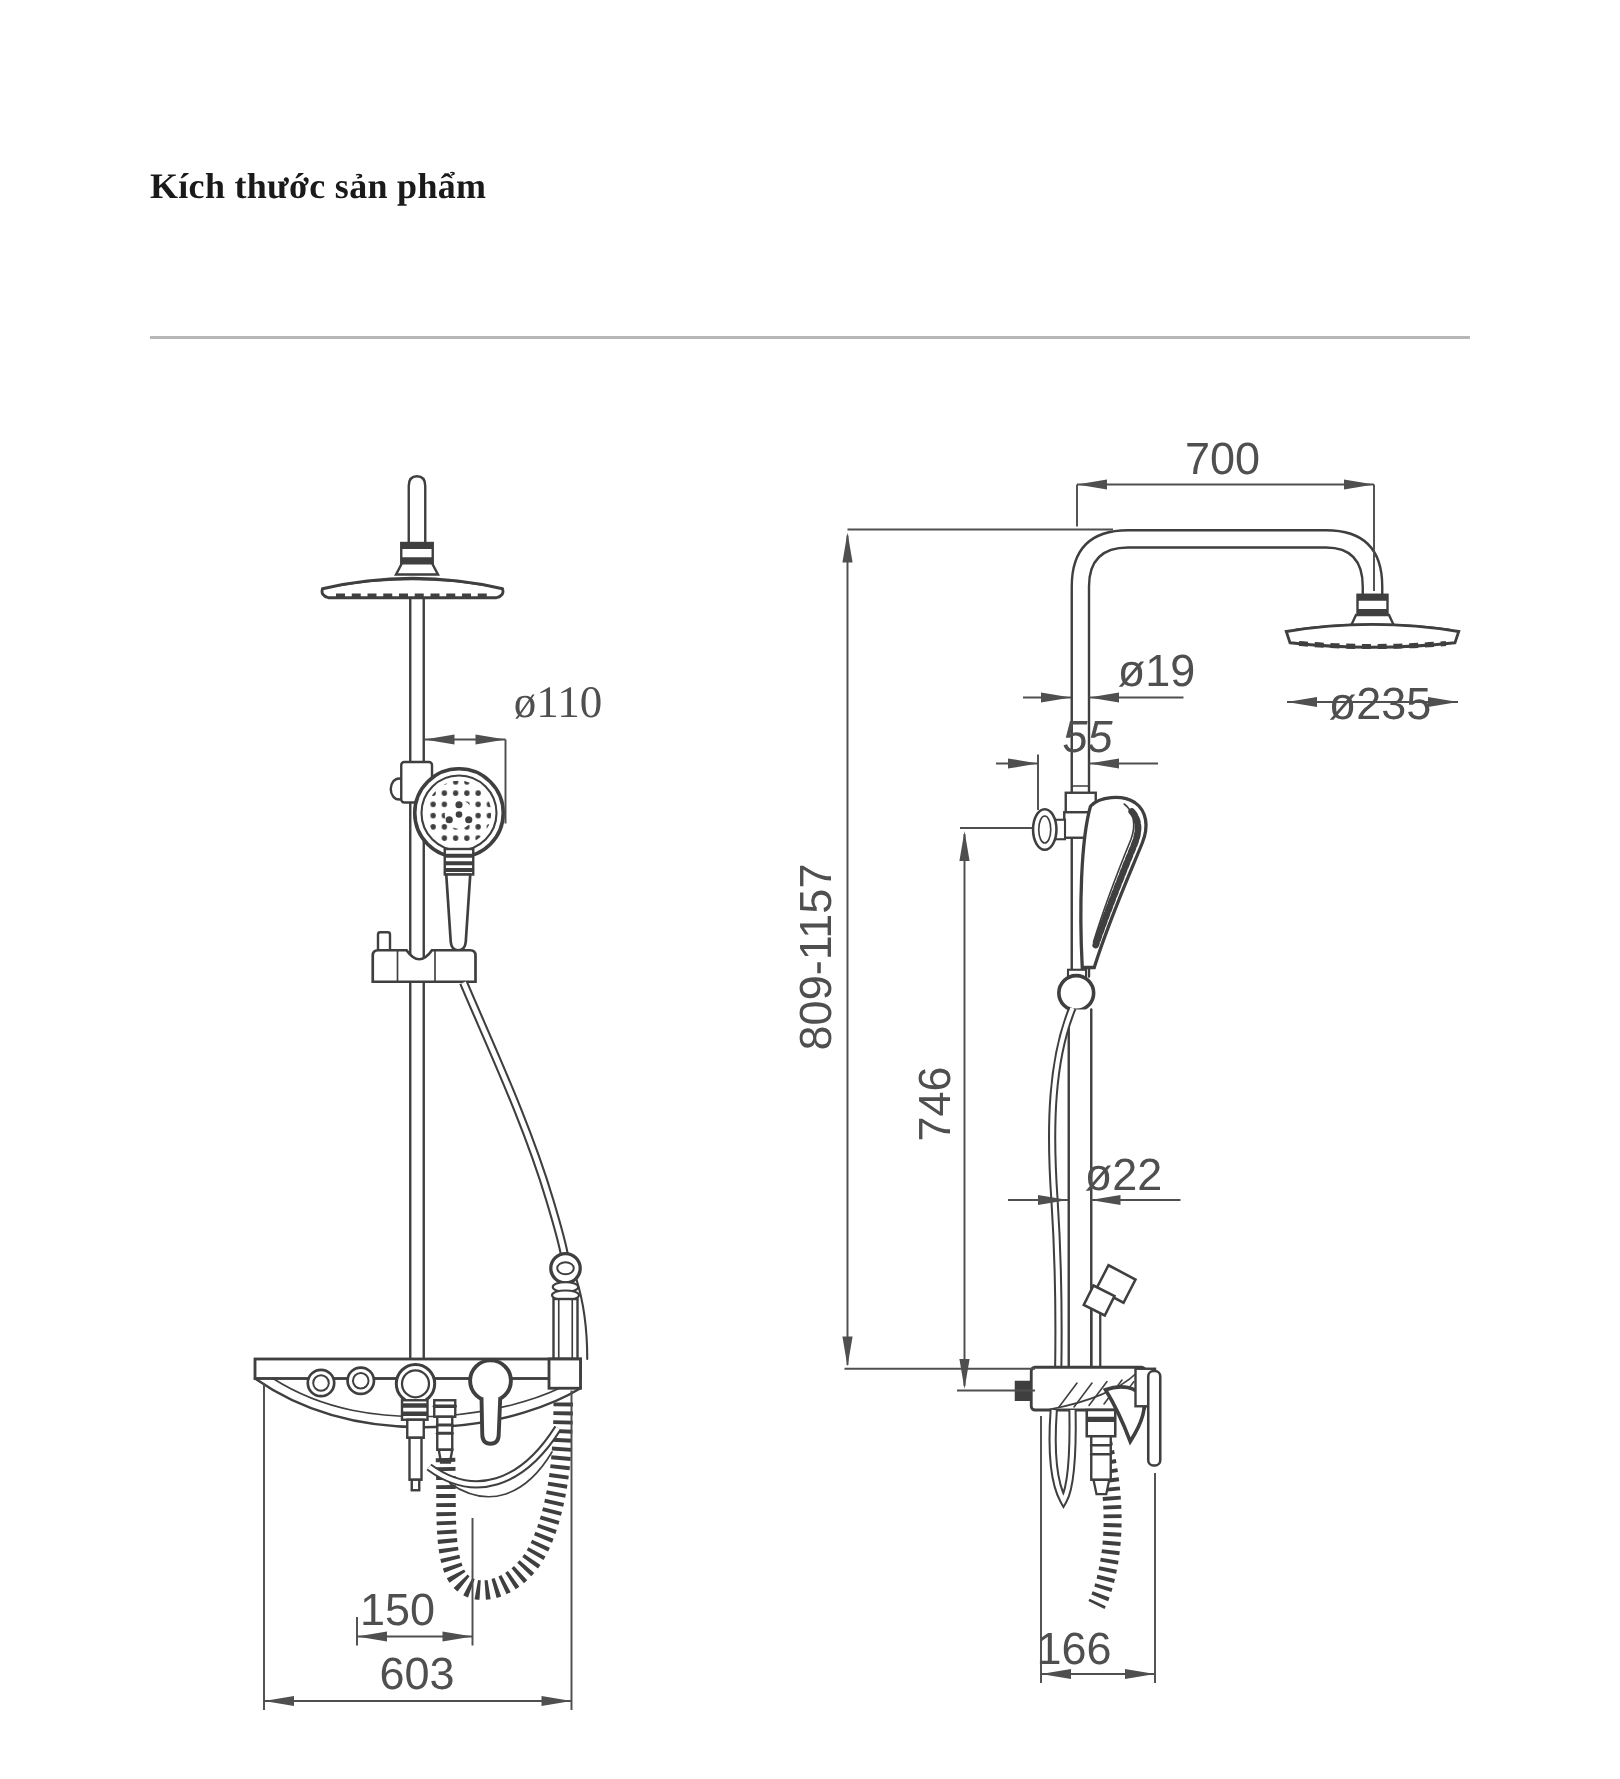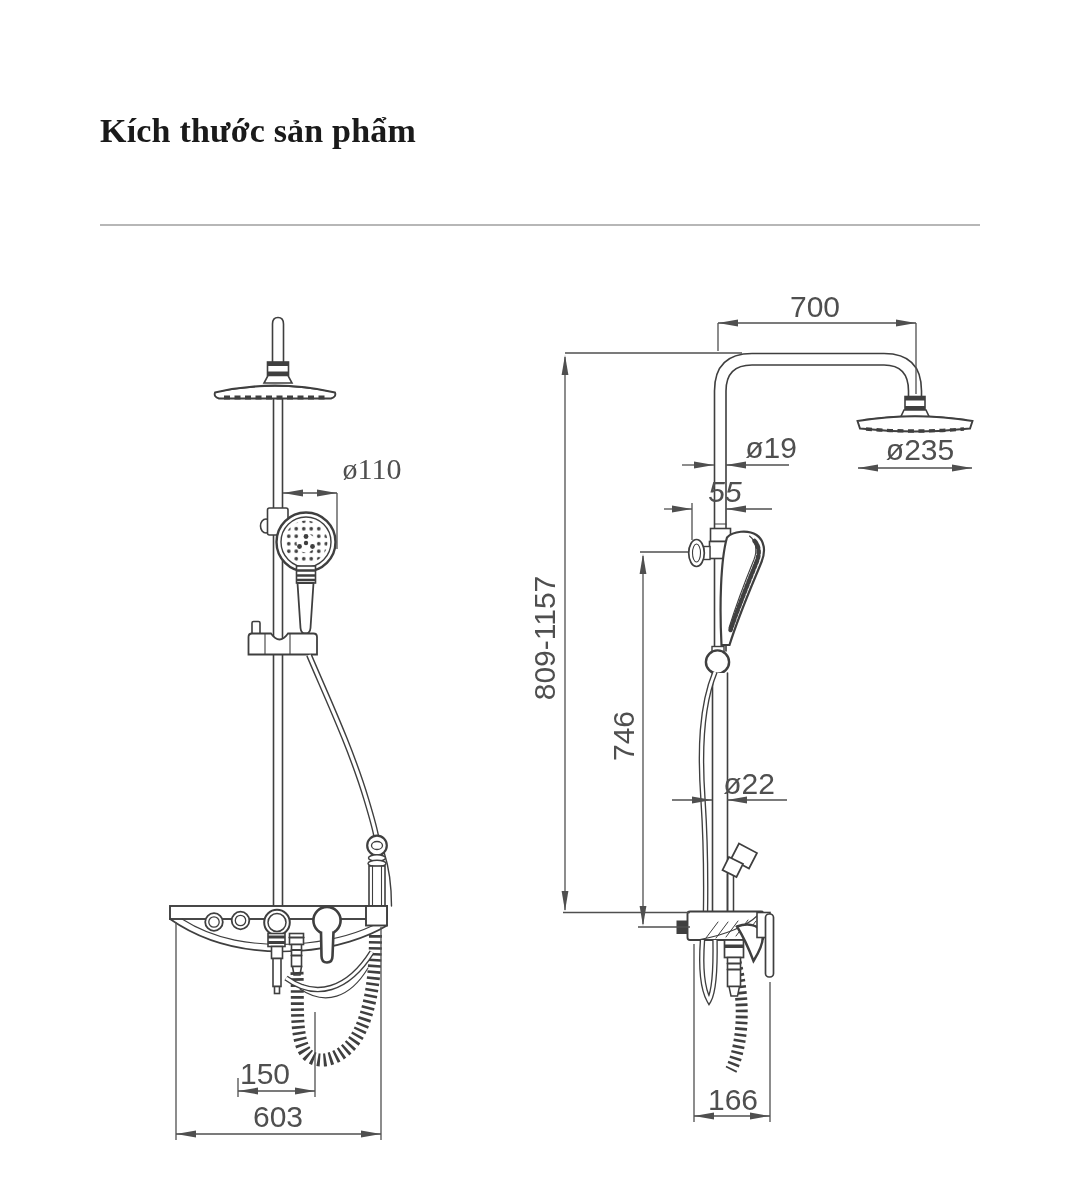--- a/index.html
+++ b/index.html
@@ -1,19 +1,19 @@
 <!DOCTYPE html>
 <html><head>
 <meta charset="utf-8">
 <style>
   html,body{margin:0;padding:0;background:#ffffff;}
   #stage{position:relative;width:1080px;height:1186px;background:#fff;overflow:hidden;
          font-family:"Liberation Sans","DejaVu Sans",sans-serif;}
   #page-title{position:absolute;left:100px;top:112px;font-family:"Liberation Serif","DejaVu Serif",serif;
-      font-weight:700;font-size:34px;color:#1a1a1a;letter-spacing:.2px;}
+      font-weight:700;font-size:24px;color:#1a1a1a;letter-spacing:.2px;}
   #divider{position:absolute;left:100px;top:224px;width:880px;height:2px;background:#b7b7b7;}
   .dim-label{position:absolute;transform:translate(-50%,-50%);font-size:30px;color:#4f4f4f;
       white-space:nowrap;line-height:1;}
   .dim-label.rot{transform:translate(-50%,-50%) rotate(-90deg);}
   svg{position:absolute;left:0;top:0;}
   .ln{stroke:#3f3f3f;stroke-width:1.6;fill:none;stroke-linecap:round;}
   .lnf{stroke:#3f3f3f;stroke-width:1.6;fill:#ffffff;}
   .thick{stroke-width:2.4;}
   .thin{stroke-width:1.1;}
   .dk{fill:#3f3f3f;stroke:none;}
@@ -318,19 +318,19 @@
   <div id="page-title">Kích thước sản phẩm</div>
   <div id="divider"></div>
 
   <div class="dim-label" style="left:372px;top:469px;font-family:Liberation Serif, serif;">ø110</div>
   <div class="dim-label" style="left:265px;top:1074px;">150</div>
   <div class="dim-label" style="left:278px;top:1117px;">603</div>
 
   <div class="dim-label" style="left:815px;top:307px;">700</div>
   <div class="dim-label" style="left:771px;top:448px;">ø19</div>
   <div class="dim-label" style="left:725px;top:492px;font-style:italic;">55</div>
-  <div class="dim-label" style="left:920px;top:450px;">ø235</div>
+  <div class="dim-label" style="left:920px;top:470px;">ø235</div>
   <div class="dim-label rot" style="left:545px;top:638px;">809-1157</div>
   <div class="dim-label rot" style="left:624px;top:736px;">746</div>
   <div class="dim-label" style="left:749px;top:784px;">ø22</div>
-  <div class="dim-label" style="left:733px;top:1100px;">166</div>
+  <div class="dim-label" style="left:716px;top:1100px;">166</div>
 
 </div>
 
 </body></html>

